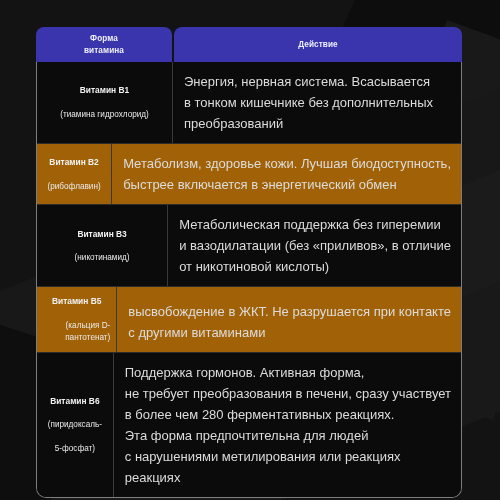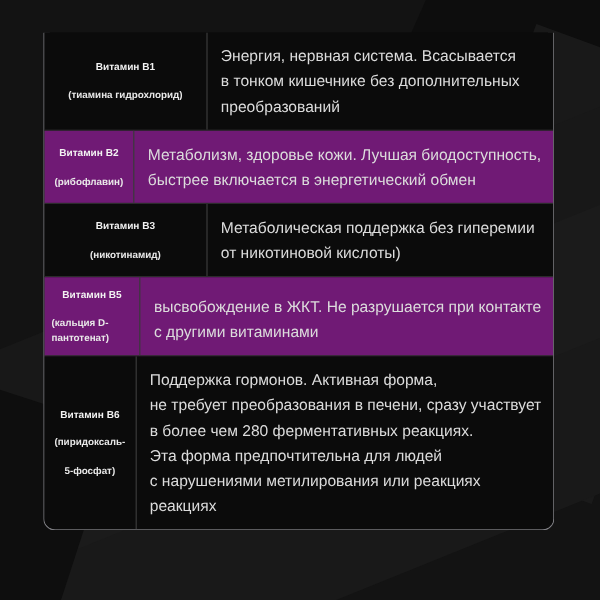--- a/index.html
+++ b/index.html
@@ -105,44 +105,44 @@
     box-sizing: border-box;
     width: 426px;
     background: #0c0c0c;
   }
   .row {
     display: flex;
     align-items: stretch;
     border-bottom: 1px solid #2c2c2c;
   }
   .row:last-child { border-bottom: none; }
-  .row.alt { background: #701a75; }
+  .row.alt { background: #a16207; }
   .row.plain { background: #0b0b0b; }
 
   .cell-form {
     width: 136px;
     box-sizing: border-box;
     border-right: 1px solid #3a3a3a;
     display: flex;
     flex-direction: column;
     align-items: center;
     justify-content: center;
-    text-align: left;
+    text-align: right;
     padding: 8px 6px;
     color: #f2f2f2;
   }
   .cell-form .name {
     font-size: 8.4px;
     font-weight: bold;
     line-height: 1.5;
     white-space: nowrap;
   }
   .cell-form .sub {
     font-size: 8.2px;
-    font-weight: bold;
+    font-weight: normal;
     line-height: 1.45;
     color: #e9e9e9;
     margin-top: 12px;
   }
   .cell-act {
     flex: 1;
     box-sizing: border-box;
     padding: 9px 10px 9px 11px;
     color: #dcdcdc;
     font-size: 13px;
@@ -159,20 +159,31 @@
   <div class="wedge"></div>
   <div class="wedge2"></div>
   <div class="stripe s3"></div>
   <div class="stripe s1"></div>
   <div class="stripe s2"></div>
   <div class="wedge3"></div>
 </div>
 
 <div id="table-wrap">
 
+  <div class="hdr-row">
+    <div class="hdr col-form">
+      <div>
+        <div>Форма</div>
+        <div>витамина</div>
+      </div>
+    </div>
+    <div class="hdr col-act">
+      <div>Действие</div>
+    </div>
+  </div>
 
   <div class="body-box">
 
     <div class="row plain">
       <div class="cell-form">
         <div class="name">Витамин B1</div>
         <div class="sub">(тиамина гидрохлорид)</div>
       </div>
       <div class="cell-act">
         <div class="lines">
@@ -197,20 +208,21 @@
     </div>
 
     <div class="row plain">
       <div class="cell-form">
         <div class="name">Витамин B3</div>
         <div class="sub">(никотинамид)</div>
       </div>
       <div class="cell-act">
         <div class="lines">
           <div>Метаболическая поддержка без гиперемии</div>
+          <div>и вазодилатации (без «приливов», в отличие</div>
           <div>от никотиновой кислоты)</div>
         </div>
       </div>
     </div>
 
     <div class="row alt">
       <div class="cell-form">
         <div class="name">Витамин B5</div>
         <div class="sub">(кальция D-пантотенат)</div>
       </div>

